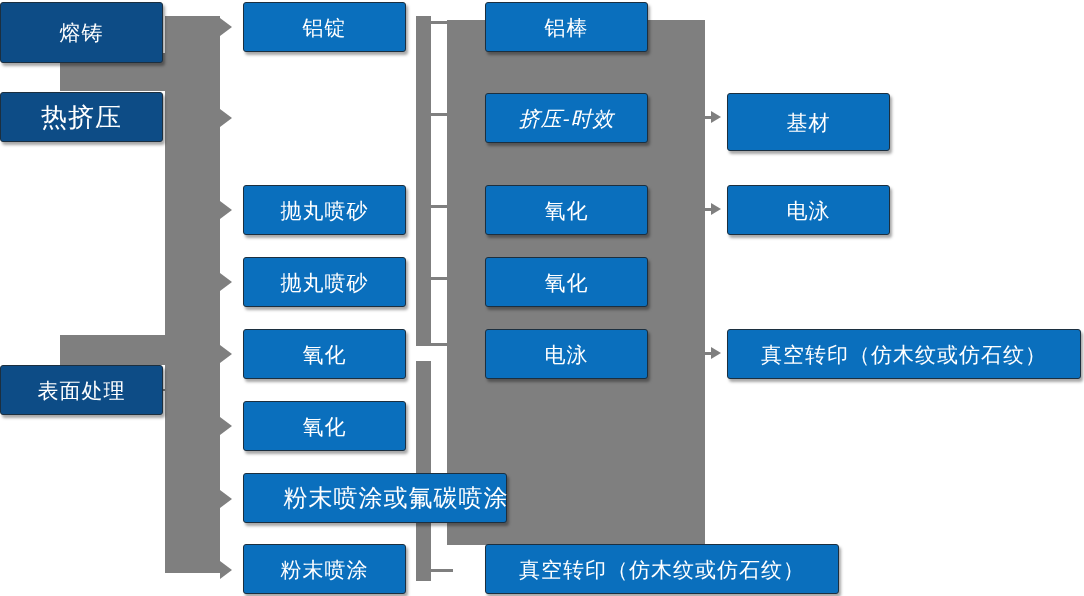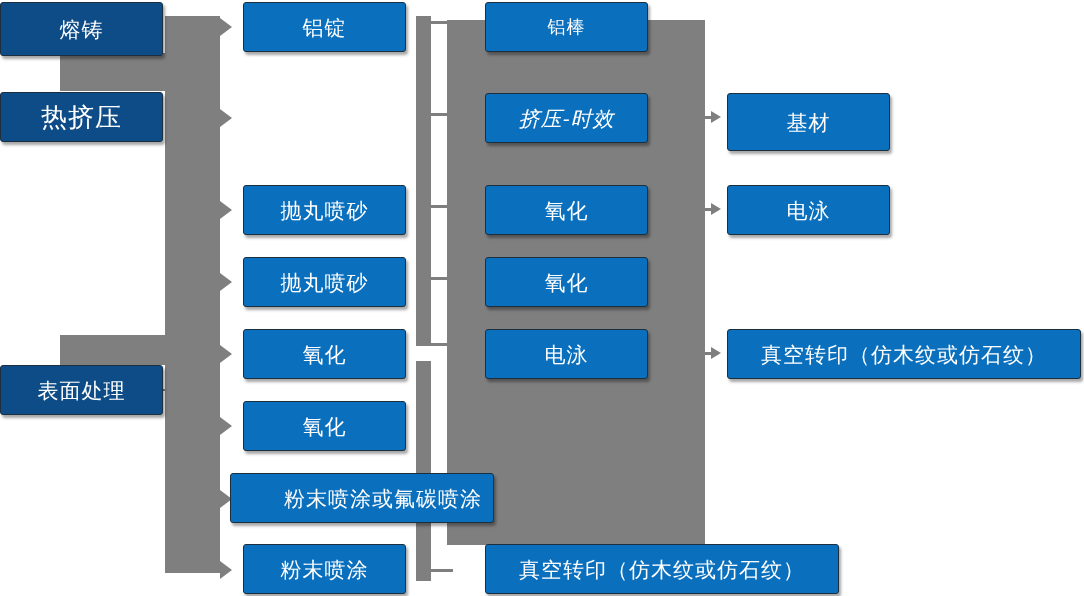--- a/index.html
+++ b/index.html
@@ -118,21 +118,21 @@
 
   <div class="arrow-stem" style="left:705px; top:116px; width:8px;"></div>
   <div class="arrow" style="left:711px; top:111px;"></div>
 
   <div class="arrow-stem" style="left:705px; top:208px; width:8px;"></div>
   <div class="arrow" style="left:711px; top:203px;"></div>
 
   <div class="arrow-stem" style="left:705px; top:352px; width:8px;"></div>
   <div class="arrow" style="left:711px; top:347px;"></div>
 
-  <div class="box dark" style="left:0px; top:2px; width:163px; height:54px; font-size:21px;">
+  <div class="box dark" style="left:0px; top:2px; width:163px; height:61px; font-size:21px;">
     <span class="label">熔铸</span>
   </div>
 
   <div class="box dark" style="left:0px; top:92px; width:163px; height:50px; font-size:26px;">
     <span class="label">热挤压</span>
   </div>
 
   <div class="box dark" style="left:0px; top:365px; width:163px; height:50px; font-size:21px;">
     <span class="label">表面处理</span>
   </div>
@@ -151,29 +151,29 @@
   </div>
 
   <div class="box bright" style="left:243px; top:329px; width:163px; height:50px; font-size:21px;">
     <span class="label">氧化</span>
   </div>
 
   <div class="box bright" style="left:243px; top:401px; width:163px; height:50px; font-size:21px;">
     <span class="label">氧化</span>
   </div>
 
-  <div class="box bright" style="left:230px; top:473px; width:264px; height:50px; font-size:21px;padding-left:42px;">
+  <div class="box bright" style="left:243px; top:473px; width:264px; height:50px; font-size:24px;padding-left:42px;">
     <span class="label">粉末喷涂或氟碳喷涂</span>
   </div>
 
   <div class="box bright" style="left:243px; top:544px; width:163px; height:50px; font-size:21px;">
     <span class="label">粉末喷涂</span>
   </div>
 
-  <div class="box bright" style="left:485px; top:2px; width:163px; height:50px; font-size:18px;">
+  <div class="box bright" style="left:485px; top:2px; width:163px; height:50px; font-size:21px;">
     <span class="label">铝棒</span>
   </div>
 
   <div class="box bright" style="left:485px; top:93px; width:163px; height:50px; font-size:21px;font-style:italic;">
     <span class="label">挤压-时效</span>
   </div>
 
   <div class="box bright" style="left:485px; top:185px; width:163px; height:50px; font-size:21px;">
     <span class="label">氧化</span>
   </div>

